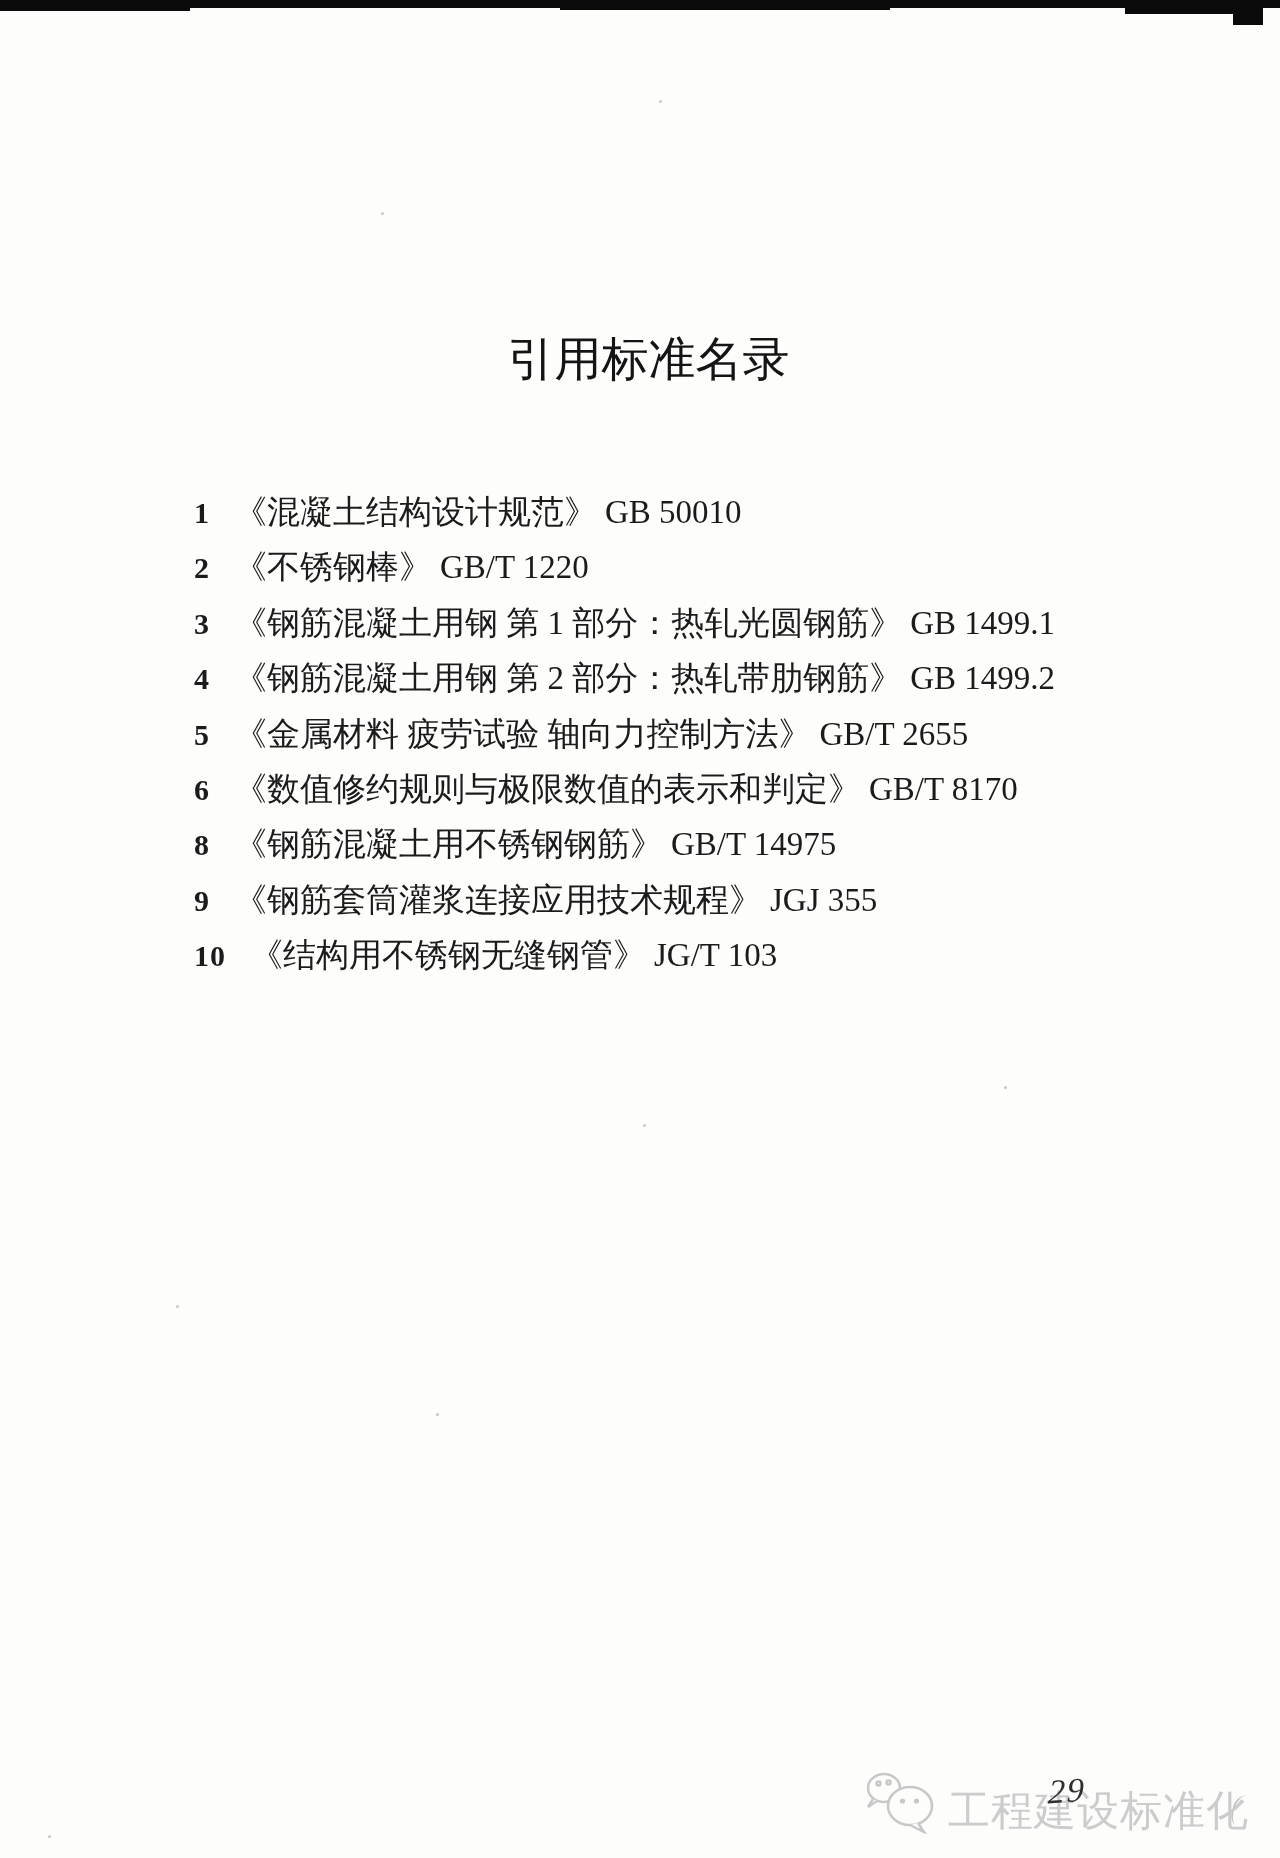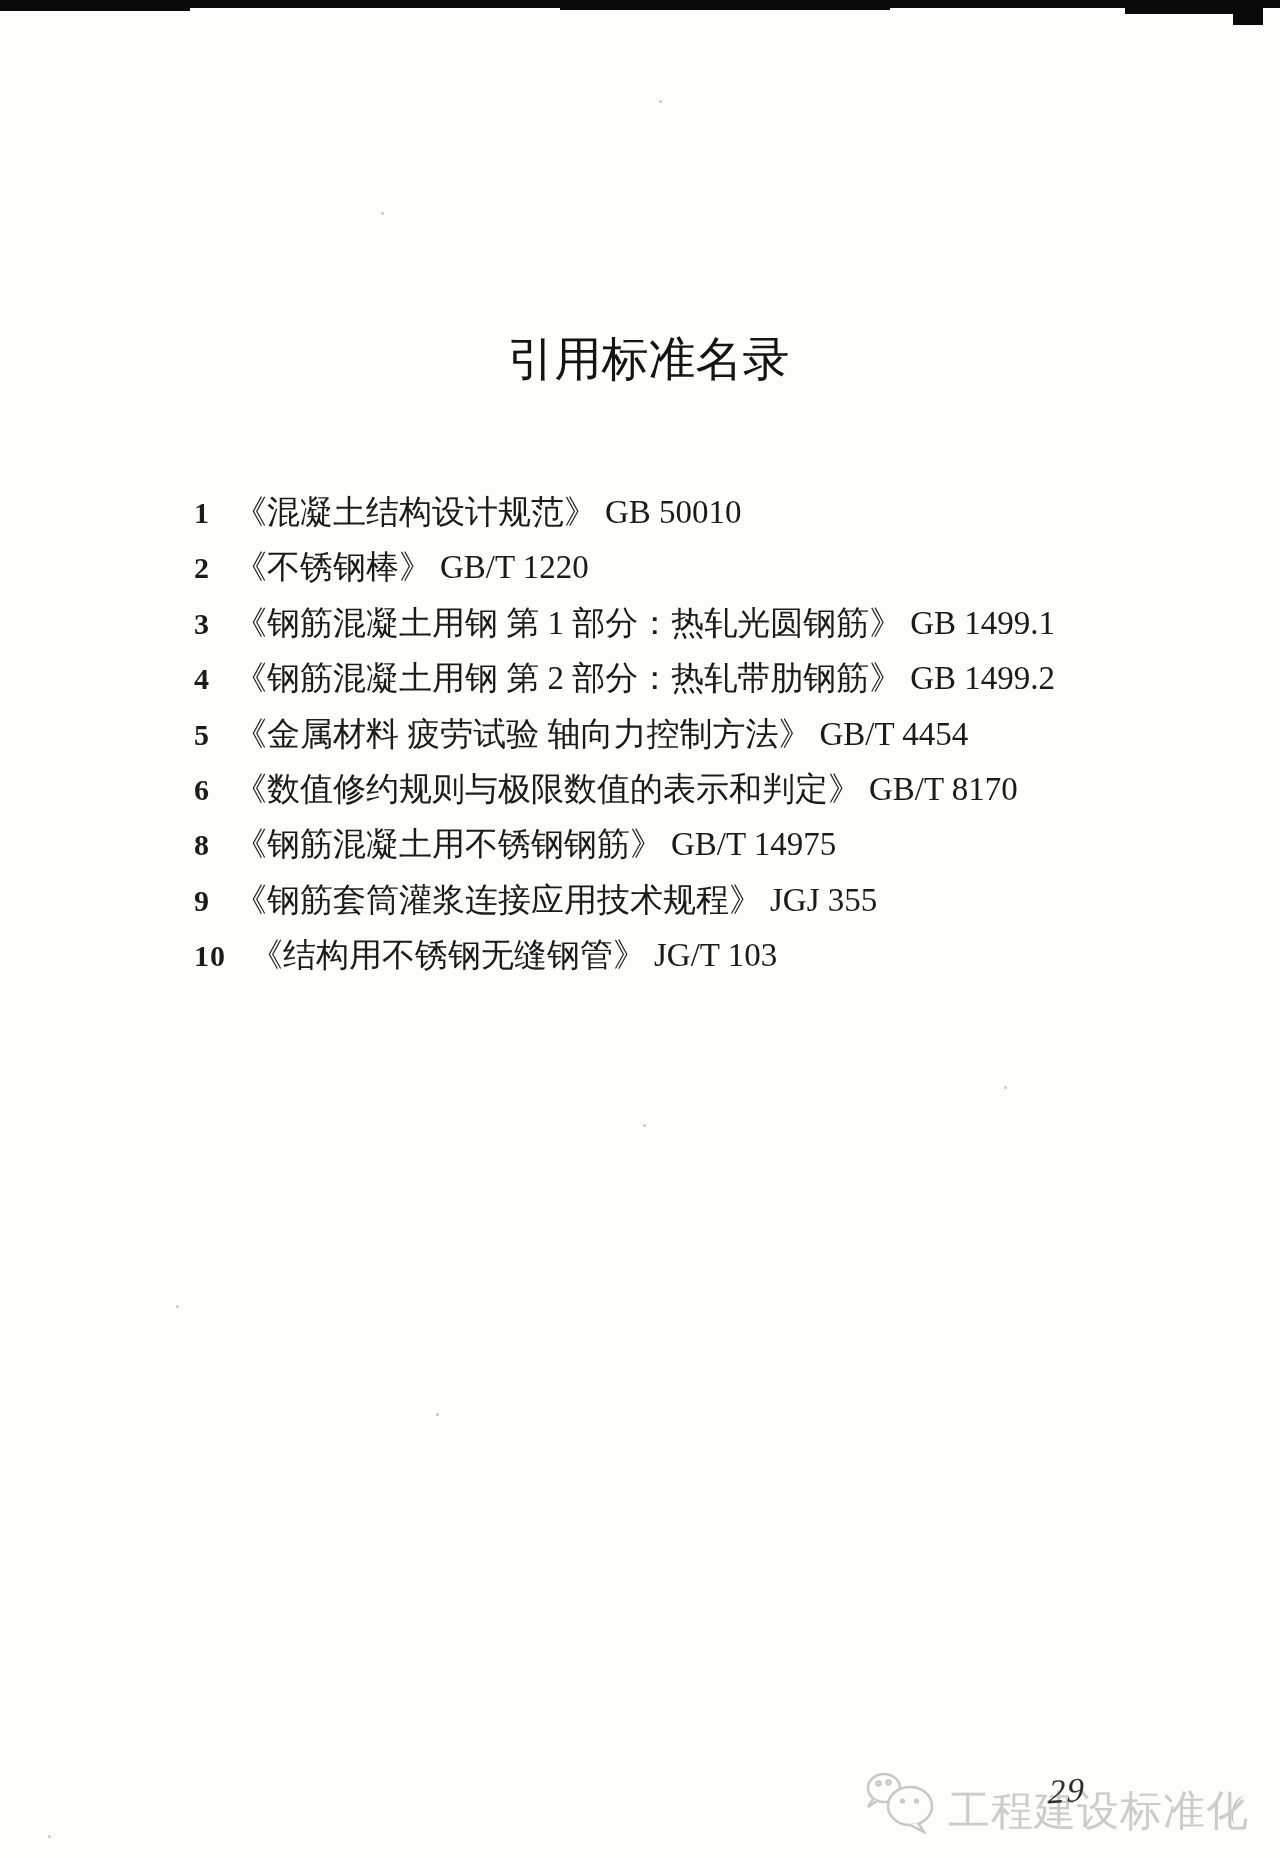--- a/index.html
+++ b/index.html
@@ -119,21 +119,21 @@
       <li class="std-row">
     <span class="std-num">2</span><span class="std-text"><span>《不锈钢棒》</span><span class="std-code">GB/T 1220</span></span>
   </li>
       <li class="std-row">
     <span class="std-num">3</span><span class="std-text"><span>《钢筋混凝土用钢 第 1 部分：热轧光圆钢筋》</span><span class="std-code">GB 1499.1</span></span>
   </li>
       <li class="std-row">
     <span class="std-num">4</span><span class="std-text"><span>《钢筋混凝土用钢 第 2 部分：热轧带肋钢筋》</span><span class="std-code">GB 1499.2</span></span>
   </li>
       <li class="std-row">
-    <span class="std-num">5</span><span class="std-text"><span>《金属材料 疲劳试验 轴向力控制方法》</span><span class="std-code">GB/T 4454</span></span>
+    <span class="std-num">5</span><span class="std-text"><span>《金属材料 疲劳试验 轴向力控制方法》</span><span class="std-code">GB/T 2655</span></span>
   </li>
       <li class="std-row">
     <span class="std-num">6</span><span class="std-text"><span>《数值修约规则与极限数值的表示和判定》</span><span class="std-code">GB/T 8170</span></span>
   </li>
       <li class="std-row">
     <span class="std-num">8</span><span class="std-text"><span>《钢筋混凝土用不锈钢钢筋》</span><span class="std-code">GB/T 14975</span></span>
   </li>
       <li class="std-row">
     <span class="std-num">9</span><span class="std-text"><span>《钢筋套筒灌浆连接应用技术规程》</span><span class="std-code">JGJ 355</span></span>
   </li>

